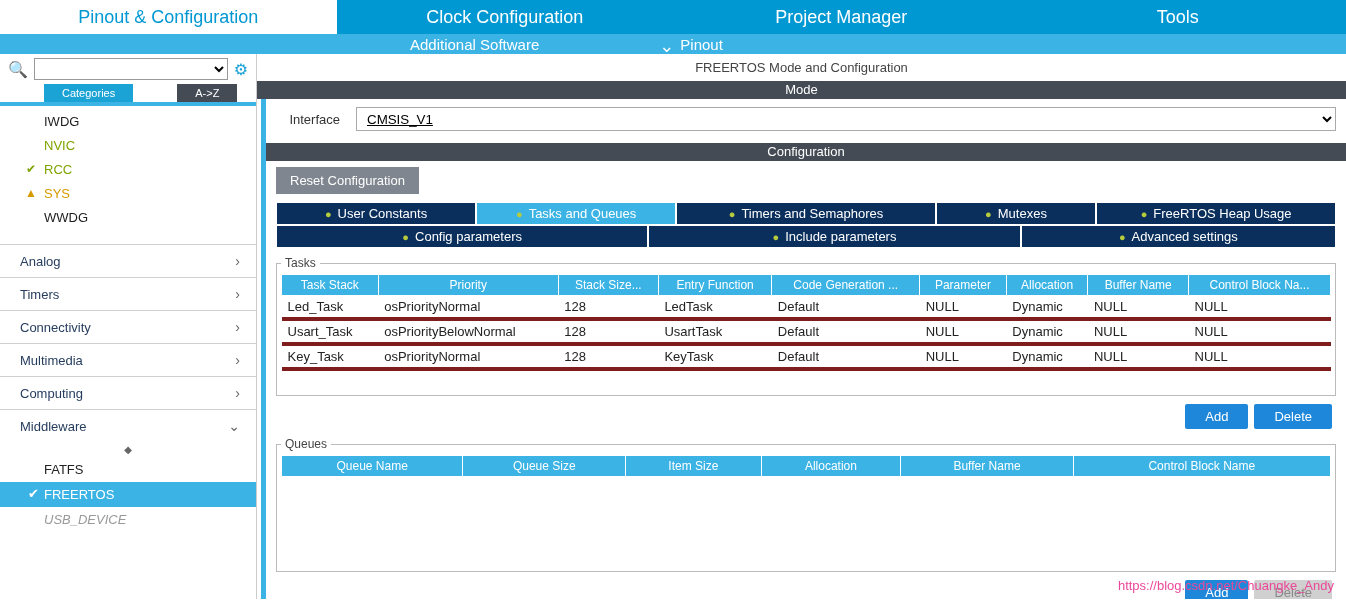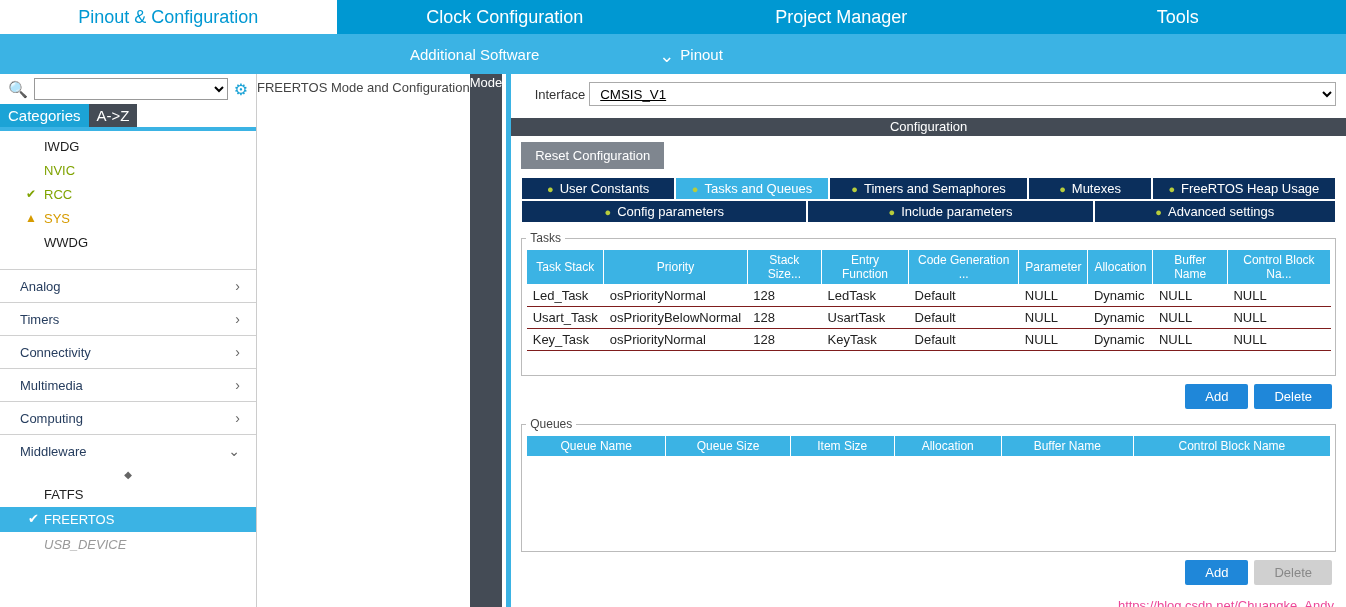--- a/index.html
+++ b/index.html
@@ -2,79 +2,79 @@
 <html><head>
 <meta charset="utf-8">
 <style>
 * { box-sizing: border-box; margin: 0; padding: 0; font-family: Arial, Helvetica, sans-serif; }
 body { width: 1346px; height: 607px; font-size: 13px; color: #222; background: #fff; overflow: hidden; }
 
 .topbar { display: flex; height: 34px; background: #0098d2; }
 .topbar .tab { flex: 1; display: flex; align-items: center; justify-content: center; color: #fff; font-size: 18px; cursor: pointer; }
 .topbar .tab.active { background: #fff; color: #0098d2; }
 
-.subbar { height: 40px; background: #3bb3e4; display: flex; align-items: center; color: #fff; gap: 20px; padding-left: 410px; }
+.subbar { height: 20px; background: #3bb3e4; display: flex; align-items: center; color: #fff; gap: 20px; padding-left: 410px; }
 .subbar .sublink { cursor: pointer; font-size: 15px; }
 .subbar .chevron::before { content: "⌄"; margin-right: 6px; font-size: 18px; position: relative; top: 2px; }
 
 .main { display: flex; height: calc(607px - 34px - 28px); }
 
 .sidebar { width: 257px; border-right: 1px solid #ccc; display: flex; flex-direction: column; }
 .side-search { display: flex; align-items: center; gap: 6px; padding: 4px 8px; }
 .side-search .mag { color: #1ca3d6; font-size: 16px; }
 .side-search select { flex: 1; height: 22px; border: 1px solid #999; background: #fff; }
 .side-search .gear { color: #1ca3d6; cursor: pointer; font-size: 16px; }
 .side-tabs { display: flex; }
-.side-tabs .stab { padding: 3px 8px; font-size: 15px; cursor: pointer; }
+.side-tabs .stab { padding: 3px 18px; font-size: 11px; cursor: pointer; margin-left: 44px; }
 .side-tabs .stab.active { background: #1ca3d6; color: #fff; }
 .side-tabs .stab.dark { background: #444b55; color: #fff; }
 .side-divider { height: 4px; background: #3bb3e4; margin: 0 0 4px 0; }
 .side-list { overflow-y: auto; flex: 1; padding-bottom: 10px; }
 .side-item { padding: 3px 10px 3px 44px; line-height: 18px; position: relative; color: #1c1c1c; }
 .side-item .ic { position: absolute; left: 24px; top: 2px; width: 14px; text-align: center; font-size: 12px; }
 .side-item.green { color: #7fa300; }
 .side-item.green .ic { color: #7fa300; }
 .side-item.yellow { color: #d69b00; }
 .side-item.yellow .ic { color: #d69b00; }
 .side-cat { display: flex; justify-content: space-between; align-items: flex-end; padding: 8px 16px 8px 20px; color: #263d5e; border-top: 1px solid #d0d0d0; cursor: pointer; }
 .side-cat .chev { font-size: 14px; color: #666; }
 .side-sub-item { padding: 3px 10px 3px 44px; line-height: 19px; position: relative; }
 .side-sub-item.sel { background: #3bb3e4; color: #fff; }
 .side-sub-item.sel .ic { color: #fff; }
 .side-sub-item .ic { position: absolute; left: 28px; top: 2px; }
 .side-sub-item.italic { font-style: italic; color: #999; }
 .collapse-handle { text-align: center; color: #666; font-size: 10px; padding: 2px 0; }
 
-.content { flex: 1; display: flex; overflow: hidden; position: relative; }
+.content { flex: 1; display: flex; flex-direction: column; overflow: hidden; position: relative; }
 .content-title { text-align: center; padding: 6px 0; color: #444; font-size: 13px; }
 .section-header { background: #444b55; color: #fff; text-align: center; font-size: 13px; line-height: 18px; }
 .content-scroll { border-left: 5px solid #3bb3e4; margin-left: 4px; padding: 0 10px 10px 10px; flex: 1; overflow-y: auto; }
 
-.interface-row { display: flex; align-items: center; gap: 4px; padding: 8px 0 12px 8px; }
+.interface-row { display: flex; align-items: center; gap: 16px; padding: 8px 0 12px 8px; }
 .interface-row .lbl { width: 56px; text-align: right; color: #333; }
 .interface-row select { flex: 1; height: 24px; border: 1px solid #aaa; padding: 0 6px; background: #fff; text-decoration: underline; }
 
 .reset-btn { background: #7f868f; color: #fff; border: none; padding: 6px 14px; margin: 6px 0 8px 0; cursor: pointer; font-size: 13px; }
 
 .cfg-tabs { display: flex; flex-wrap: wrap; }
 .cfg-tab { background: #0b2f5c; color: #fff; border: 1px solid #fff; padding: 3px 0; text-align: center; cursor: pointer; display: flex; align-items: center; justify-content: center; gap: 6px; }
 .cfg-tab.active { background: #3bb3e4; }
 .cfg-tab .dot::before { content: "●"; color: #b7cc3c; font-size: 11px; }
 .row1 .cfg-tab { flex: 1; }
 .row2 { display: flex; }
 .row2 .cfg-tab:nth-child(1) { flex: 1.3; }
 .row2 .cfg-tab:nth-child(2) { flex: 1.3; }
 .row2 .cfg-tab:nth-child(3) { flex: 1.1; }
 
 fieldset { border: 1px solid #bbb; margin-top: 8px; padding: 4px; }
 fieldset legend { padding: 0 4px; color: #444; font-size: 12px; }
 
 .data-table { width: 100%; border-collapse: collapse; }
 .data-table th { background: #3bb3e4; color: #fff; font-weight: normal; padding: 3px 6px; border: 1px solid #fff; font-size: 12px; text-align: center; }
-.data-table td { padding: 3px 6px; border-bottom: 1px solid #7f1d1d; font-size: 13px; }
+.data-table td { padding: 3px 6px; border-bottom: 4px solid #7f1d1d; font-size: 13px; }
 
 .btn-row { display: flex; justify-content: flex-end; gap: 6px; padding: 8px 4px 0 0; }
 .blue-btn { background: #1f87d9; color: #fff; border: none; padding: 5px 20px; cursor: pointer; font-size: 13px; border-radius: 2px; }
 .blue-btn.disabled { background: #d0d0d0; color: #888; cursor: default; }
 
 .watermark { position: absolute; right: 12px; bottom: 6px; color: #ec4899; font-size: 13px; pointer-events: none; }
 </style>
 </head>
 <body>
 

